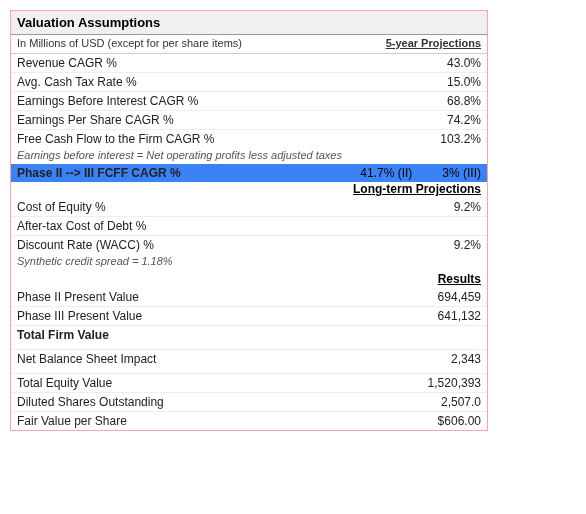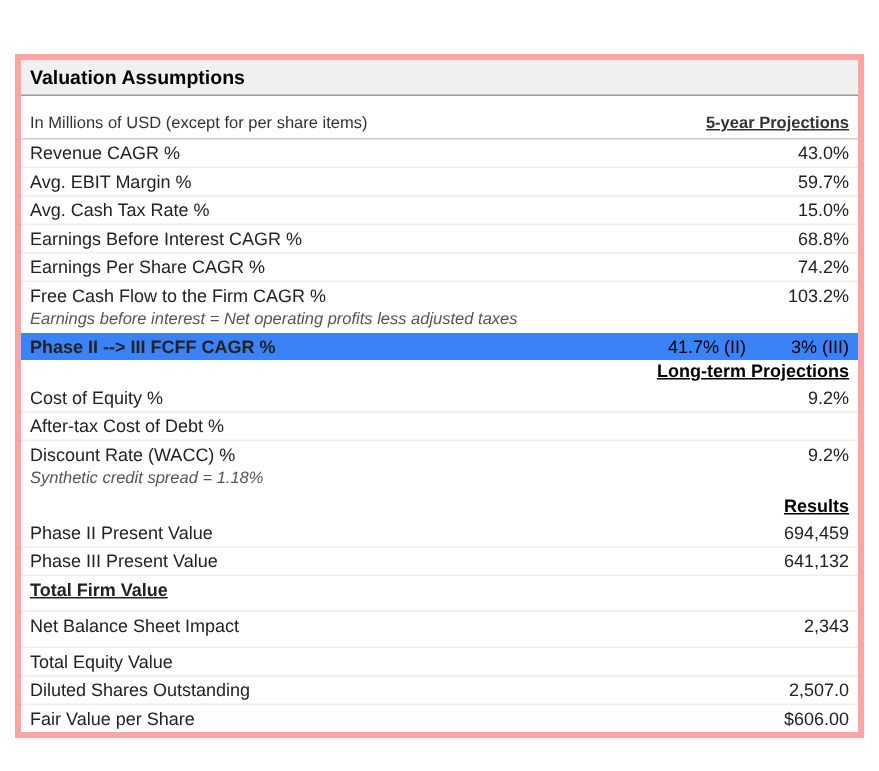--- a/index.html
+++ b/index.html
@@ -11,35 +11,34 @@
     body {
       font-family: Arial, sans-serif;
       font-size: 12px;
       background: #fff;
       width: 586px;
       min-height: 514px;
       padding: 10px;
     }
 
     .table-container {
-      border: 4px solid #fca5a5;
-      width: 566px;
-      margin-top: 26px;
+      border: 1px solid #fca5a5;
+      width: 478px;
     }
 
     .header-row {
       background: #f0f0f0;
       padding: 4px 6px;
       font-weight: bold;
       font-size: 13px;
       border-bottom: 1px solid #999;
     }
 
     .sub-header {
-      padding: 12px 6px 4px 6px;
+      padding: 2px 6px 4px 6px;
       font-size: 11px;
       color: #333;
       display: flex;
       justify-content: space-between;
       align-items: flex-end;
       border-bottom: 1px solid #ccc;
     }
 
     .sub-header-label {
       flex: 1;
@@ -106,45 +105,40 @@
       text-decoration: underline;
     }
 
     .divider-row {
       height: 6px;
       border-bottom: 1px solid #eee;
     }
 
     .bold-label {
       font-weight: bold;
-      text-decoration: underline;
     }
   </style>
 </head>
 <body>
 
 <div class="table-container">
 
   <div class="header-row">
     <span>Valuation Assumptions</span>
   </div>
 
   <div class="sub-header">
     <span class="sub-header-label">In Millions of USD (except for per share items)</span>
     <span class="sub-header-projection">5-year Projections</span>
   </div>
 
   <div>
     <div class="data-row">
       <span class="row-label">Revenue CAGR %</span>
       <span class="row-value">43.0%</span>
-    </div>
-    <div class="data-row">
-      <span class="row-label">Avg. EBIT Margin %</span>
-      <span class="row-value">59.7%</span>
     </div>
     <div class="data-row">
       <span class="row-label">Avg. Cash Tax Rate %</span>
       <span class="row-value">15.0%</span>
     </div>
     <div class="data-row">
       <span class="row-label">Earnings Before Interest CAGR %</span>
       <span class="row-value">68.8%</span>
     </div>
     <div class="data-row">
@@ -216,20 +210,21 @@
       <span class="row-label">Net Balance Sheet Impact</span>
       <span class="row-value">2,343</span>
     </div>
   </div>
 
   <div class="divider-row"></div>
 
   <div>
     <div class="data-row">
       <span class="row-label">Total Equity Value</span>
+      <span class="row-value">1,520,393</span>
     </div>
     <div class="data-row">
       <span class="row-label">Diluted Shares Outstanding</span>
       <span class="row-value">2,507.0</span>
     </div>
     <div class="data-row">
       <span class="row-label">Fair Value per Share</span>
       <span class="row-value">$606.00</span>
     </div>
   </div>

